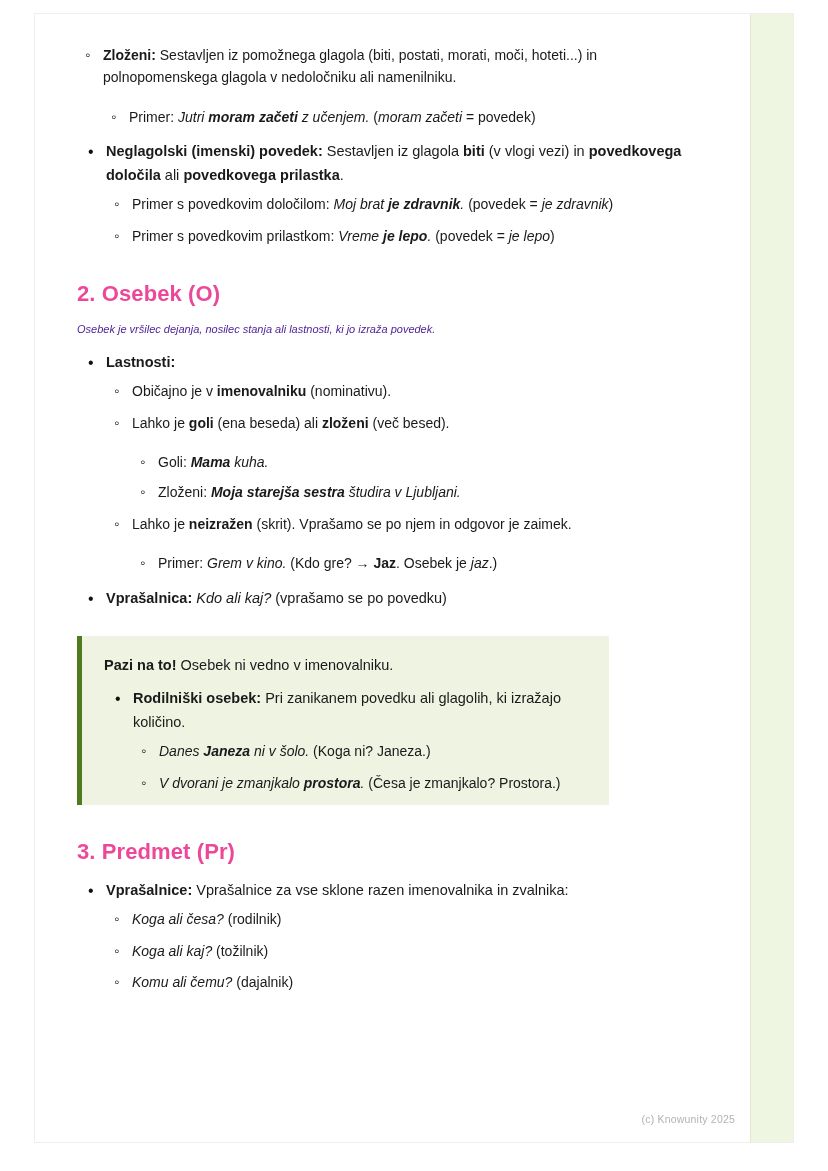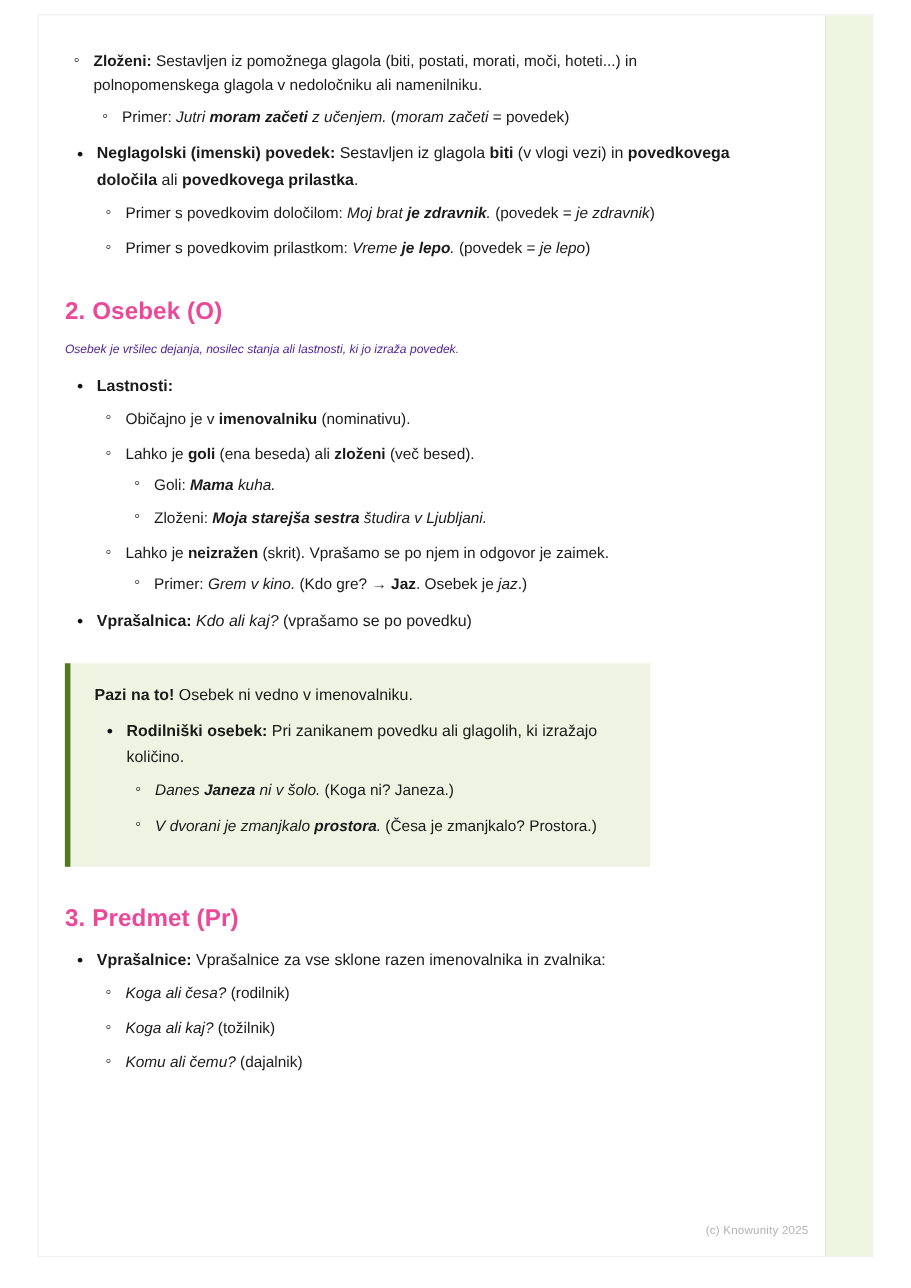--- a/index.html
+++ b/index.html
@@ -29,21 +29,21 @@
     position: absolute;
     right: 0;
     top: 0;
     width: 42px;
     height: 100%;
     background: #eef5e1;
     border-left: 1px solid #dfe9cd;
   }
   .content {
     position: absolute;
-    left: 24px;
+    left: 42px;
     top: 0px;
     width: 610px;
   }
   
   .para {
     font-size: 11px;
     line-height: 1.62;
     margin: 10px 0 0 0;
     color: #4c1d95;
     font-style: italic;
@@ -90,21 +90,21 @@
   ul.lvl2 > li::before {
     content: "◦";
     position: absolute;
     left: 8px;
     top: -1px;
     font-size: 15px;
     color: #111;
   }
   ul.lvl3 {
     list-style: none;
-    margin: 6px 0 0 0;
+    margin: 17px 0 0 0;
     padding: 0;
   }
   ul.lvl3 > li {
     position: relative;
     padding-left: 26px;
     margin-bottom: 8px;
     font-size: 14px;
     line-height: 1.6;
   }
   ul.lvl3 > li::before {
@@ -116,21 +116,21 @@
     color: #111;
   }
   b, strong { font-weight: bold; }
   i, em { font-style: italic; }
   .bi { font-style: italic; font-weight: bold; }
 
   .callout {
     background: #eef3e2;
     border-left: 5px solid #4f7a1f;
     margin: 26px 0 0 0;
-    padding: 18px 20px 18px 22px;
+    padding: 18px 20px 2px 22px;
     width: 532px;
     box-sizing: border-box;
   }
   .callout .ctitle {
     font-size: 14.5px;
     line-height: 1.6;
     margin: 0;
   }
   .callout ul.lvl1 { margin-top: 10px; }
   .callout ul.lvl1 > li { margin-bottom: 6px; }

